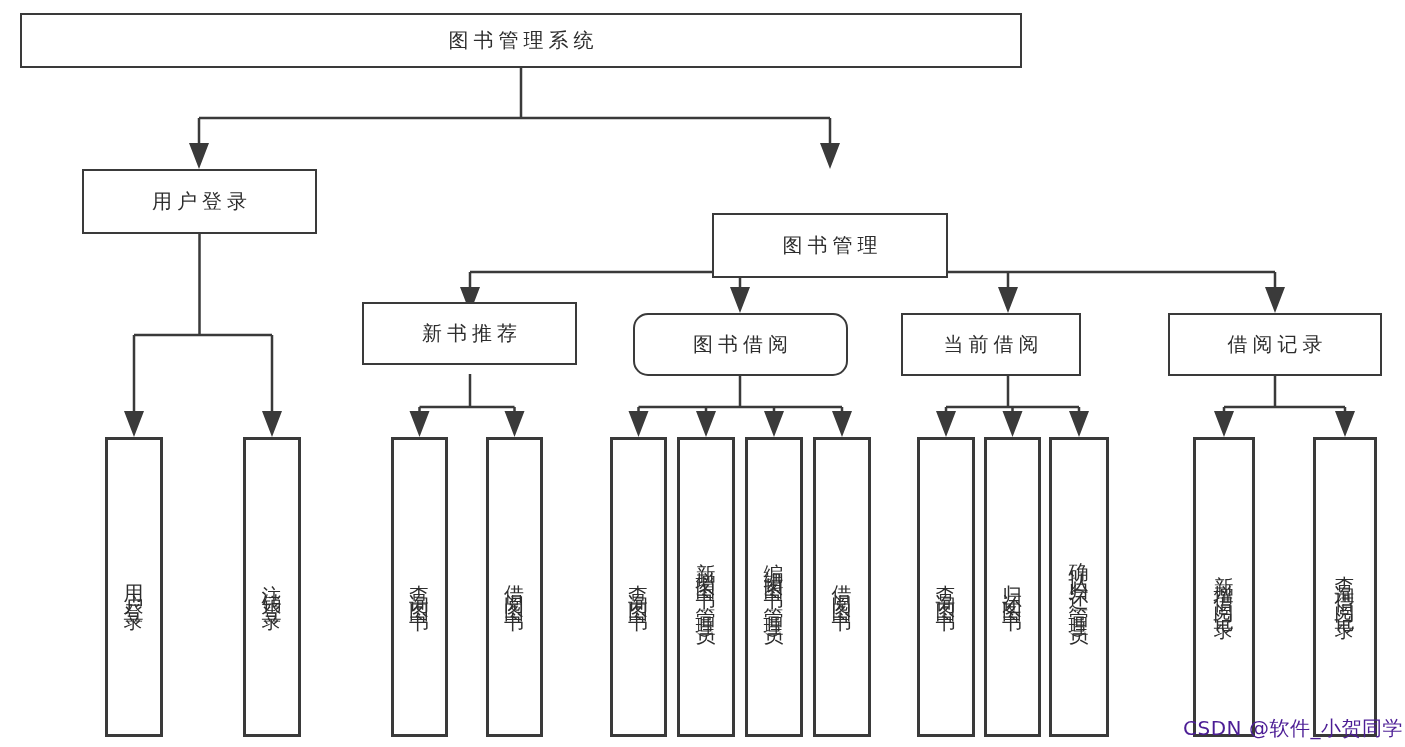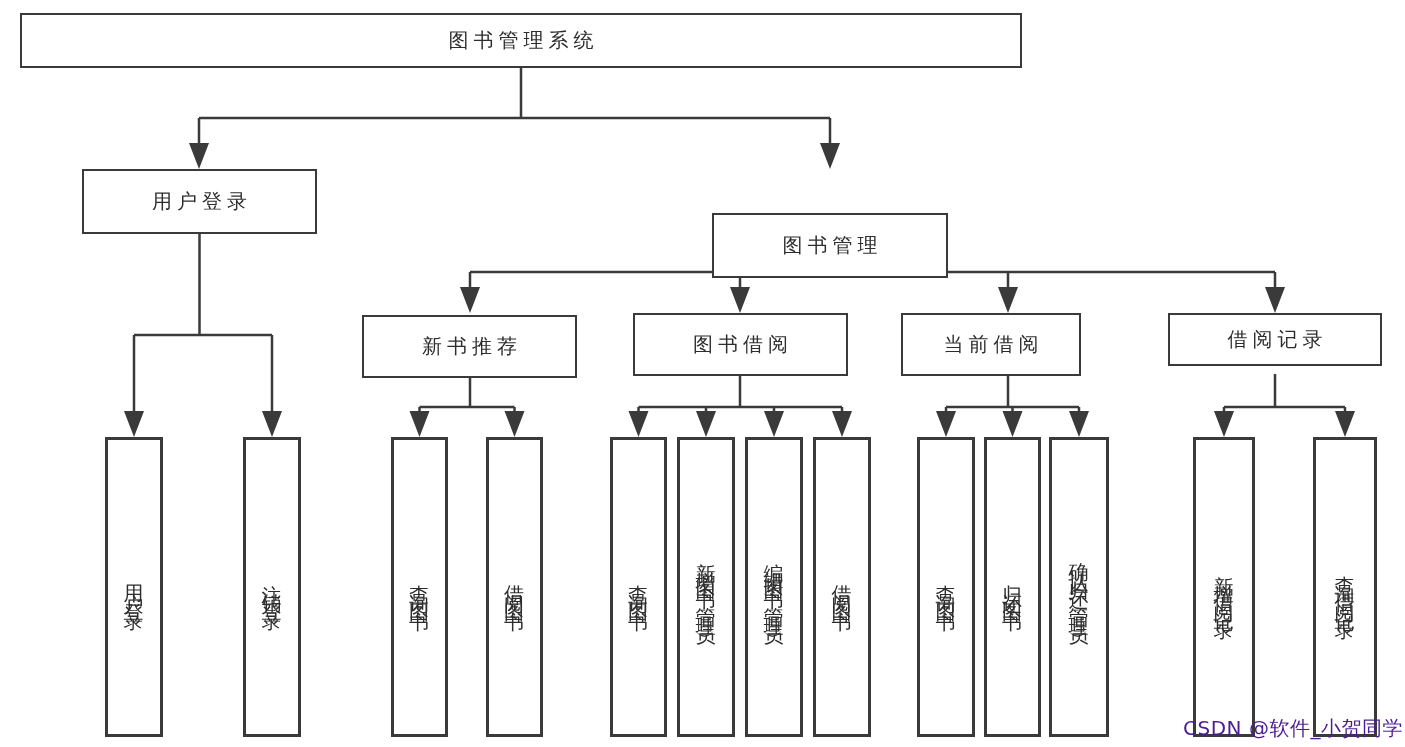--- a/index.html
+++ b/index.html
@@ -90,30 +90,30 @@
     <span class="lbl">图书管理系统</span>
   </div>
 
   <div class="node" style="left:82px; top:169px; width:235px; height:65px;">
     <span class="lbl">用户登录</span>
   </div>
   <div class="node" style="left:712px; top:169px; width:236px; height:65px;margin-top:44px;">
     <span class="lbl">图书管理</span>
   </div>
 
-  <div class="node" style="left:362px; top:315px; width:215px; height:63px;">
+  <div class="node" style="left:362px; top:302px; width:215px; height:63px;">
     <span class="lbl">新书推荐</span>
   </div>
-  <div class="node" style="left:633px; top:313px; width:215px; height:63px;">
+  <div class="node" style="left:633px; top:313px; width:215px; height:63px;border-radius:15px;">
     <span class="lbl">图书借阅</span>
   </div>
   <div class="node" style="left:901px; top:313px; width:180px; height:63px;">
     <span class="lbl">当前借阅</span>
   </div>
-  <div class="node" style="left:1168px; top:313px; width:214px; height:53px;">
+  <div class="node" style="left:1168px; top:313px; width:214px; height:63px;">
     <span class="lbl">借阅记录</span>
   </div>
 
   <div class="node vertical" style="left:105px; top:437px; width:58px; height:300px;">
     <span class="lbl">用户登录</span>
   </div>
   <div class="node vertical" style="left:243px; top:437px; width:58px; height:300px;">
     <span class="lbl">注销登录</span>
   </div>
 

